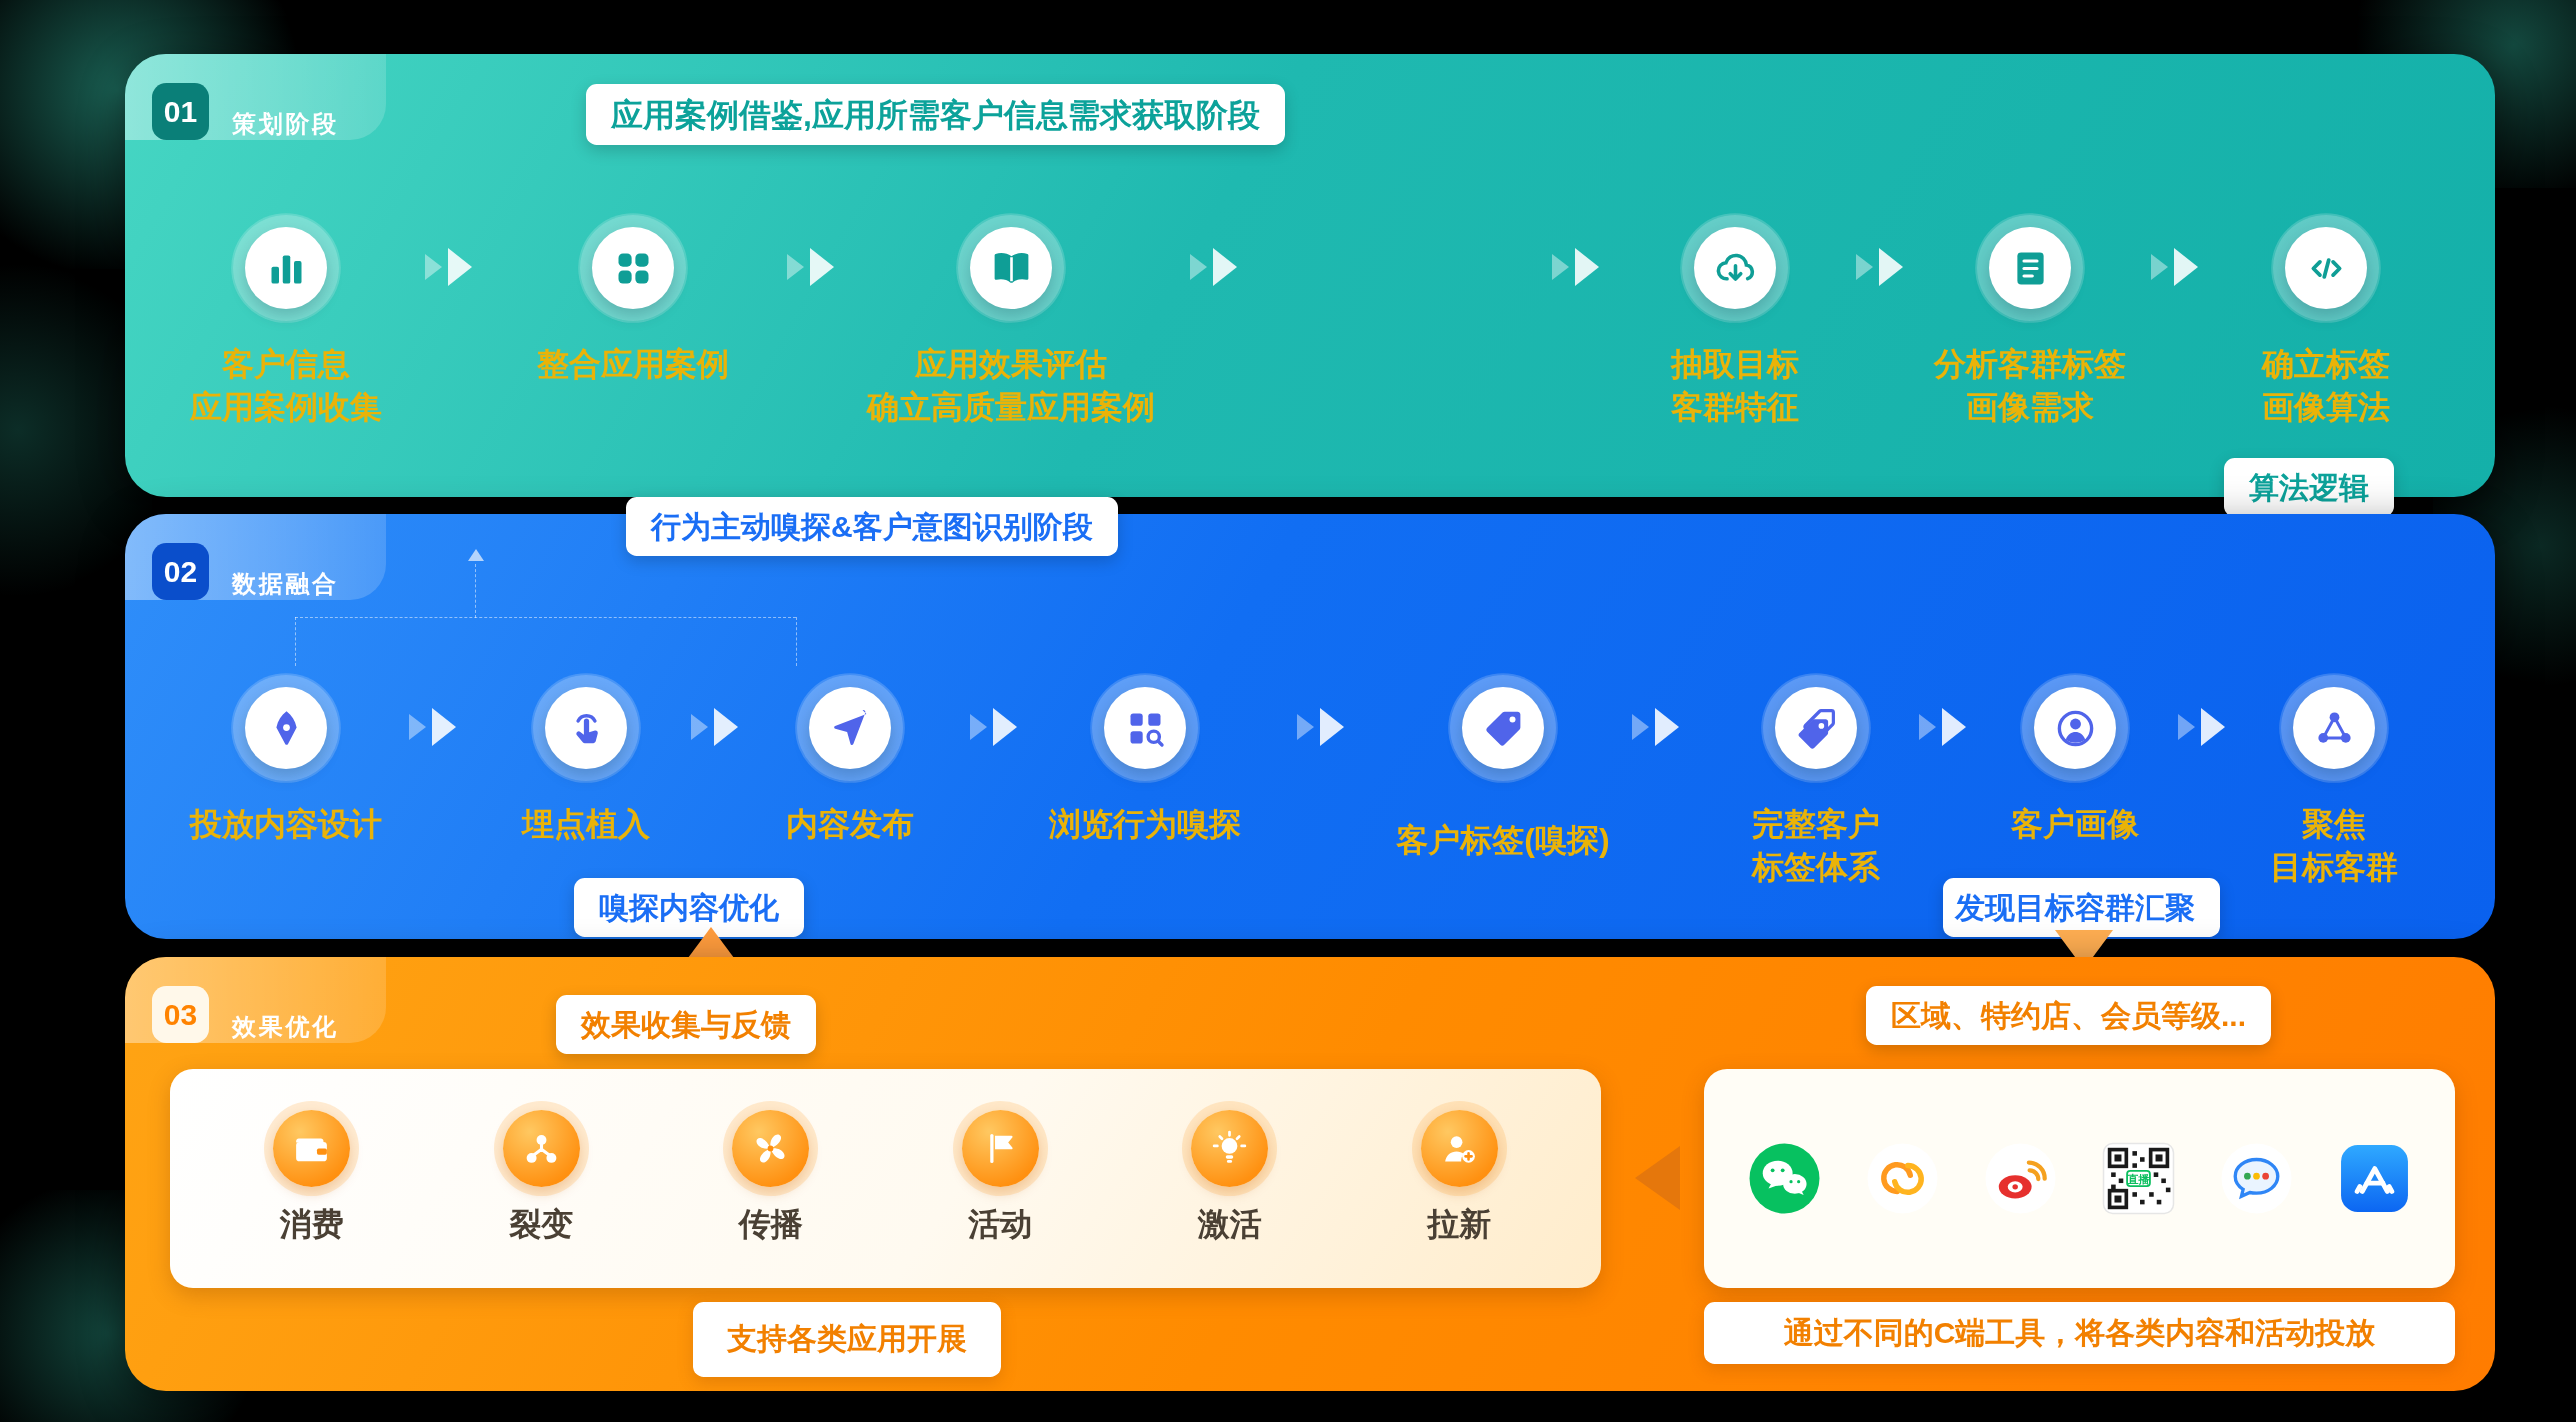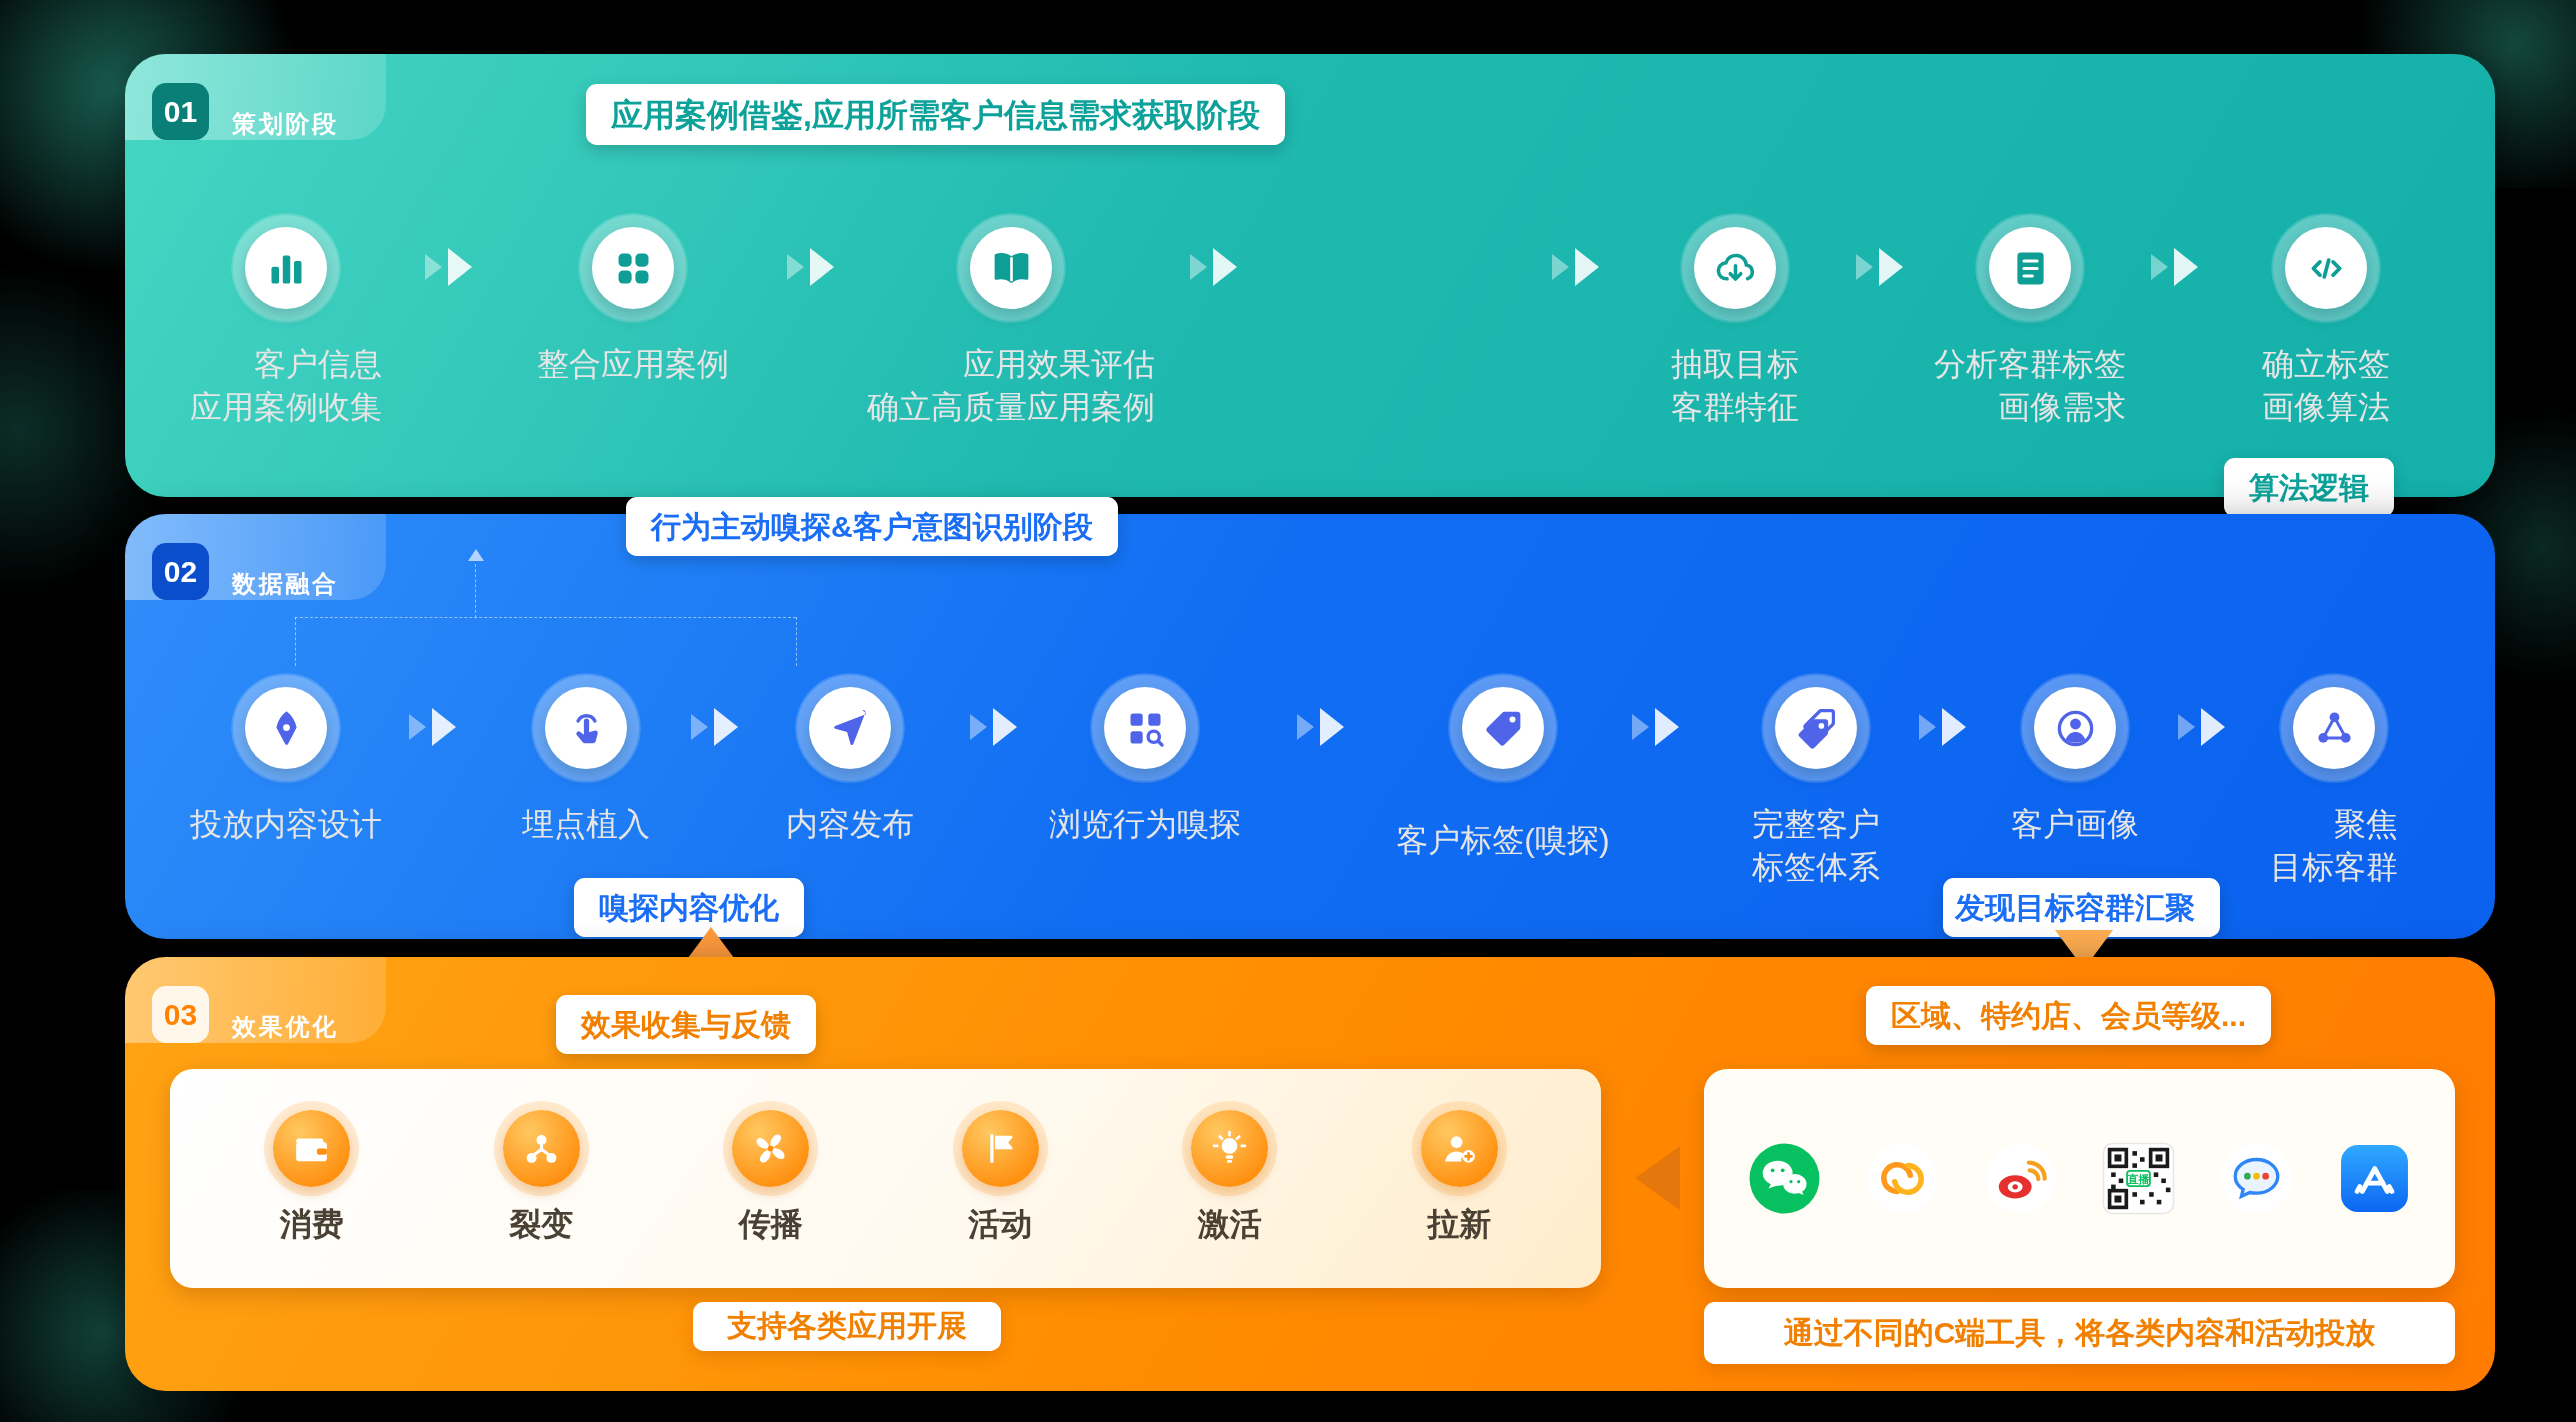--- a/index.html
+++ b/index.html
@@ -40,22 +40,22 @@
   .step { position:absolute; width:304px; display:flex; flex-direction:column; align-items:center; }
   .orb { width:106px; height:106px; border-radius:50%; background:rgba(255,255,255,.32);
          display:flex; align-items:center; justify-content:center;
          box-shadow:0 0 0 1.8px rgba(255,255,255,.18); }
   .orb-in { width:82px; height:82px; border-radius:50%; background:#fff;
             display:flex; align-items:center; justify-content:center;
             box-shadow:0 7.2px 16px rgba(0,40,60,.22); }
   .orb-in svg { width:45px; height:45px; }
   .ic-t { color:#0f9e96; }
   .ic-b { color:#5064ea; }
-  .step-label { margin-top:21.5px; color:#e5e5e5; font-weight:400; font-size:32px;
-                line-height:1.35; text-align:right; white-space:pre-line; }
+  .step-label { margin-top:21.5px; color:#eab308; font-weight:700; font-size:32px;
+                line-height:1.35; text-align:center; white-space:pre-line; }
 
   
   .chev { position:absolute; display:flex; align-items:center; gap:6.3px; }
   .chev b { display:block; width:0; height:0;
             border-top:19.7px solid transparent; border-bottom:19.7px solid transparent;
             border-left:24px solid rgba(255,255,255,.88); }
   .chev b.f { border-top-width:13.4px; border-bottom-width:13.4px;
               border-left:17px solid rgba(255,255,255,.42); }
 
   
@@ -551,17 +551,17 @@
         <rect x="2" y="2" width="44" height="44" rx="11" fill="url(#asg)"></rect>
         <path d="M16 32.5l8.2-15 8.2 15" fill="none" stroke="#fff" stroke-width="3.2" stroke-linecap="round" stroke-linejoin="round"></path>
         <line x1="19" y1="27" x2="29.5" y2="27" stroke="#fff" stroke-width="3.2" stroke-linecap="round"></line>
         <line x1="12.6" y1="32.5" x2="14.4" y2="29.3" stroke="#fff" stroke-width="3.2" stroke-linecap="round"></line>
         <line x1="35.4" y1="32.5" x2="33.6" y2="29.3" stroke="#fff" stroke-width="3.2" stroke-linecap="round"></line>
       </svg>
     </div>
 
   </div>
 
-  <div class="caption" style="left:693px;top:1302px;padding:4px 34px;">支持各类应用开展</div>
+  <div class="caption" style="left:693px;top:1302px;padding:17px 34px;">支持各类应用开展</div>
   <div class="caption" style="left:1704px;top:1302px;width:751px;">通过不同的C端工具，将各类内容和活动投放</div>
 
 </div>
 
 
 </body></html>

